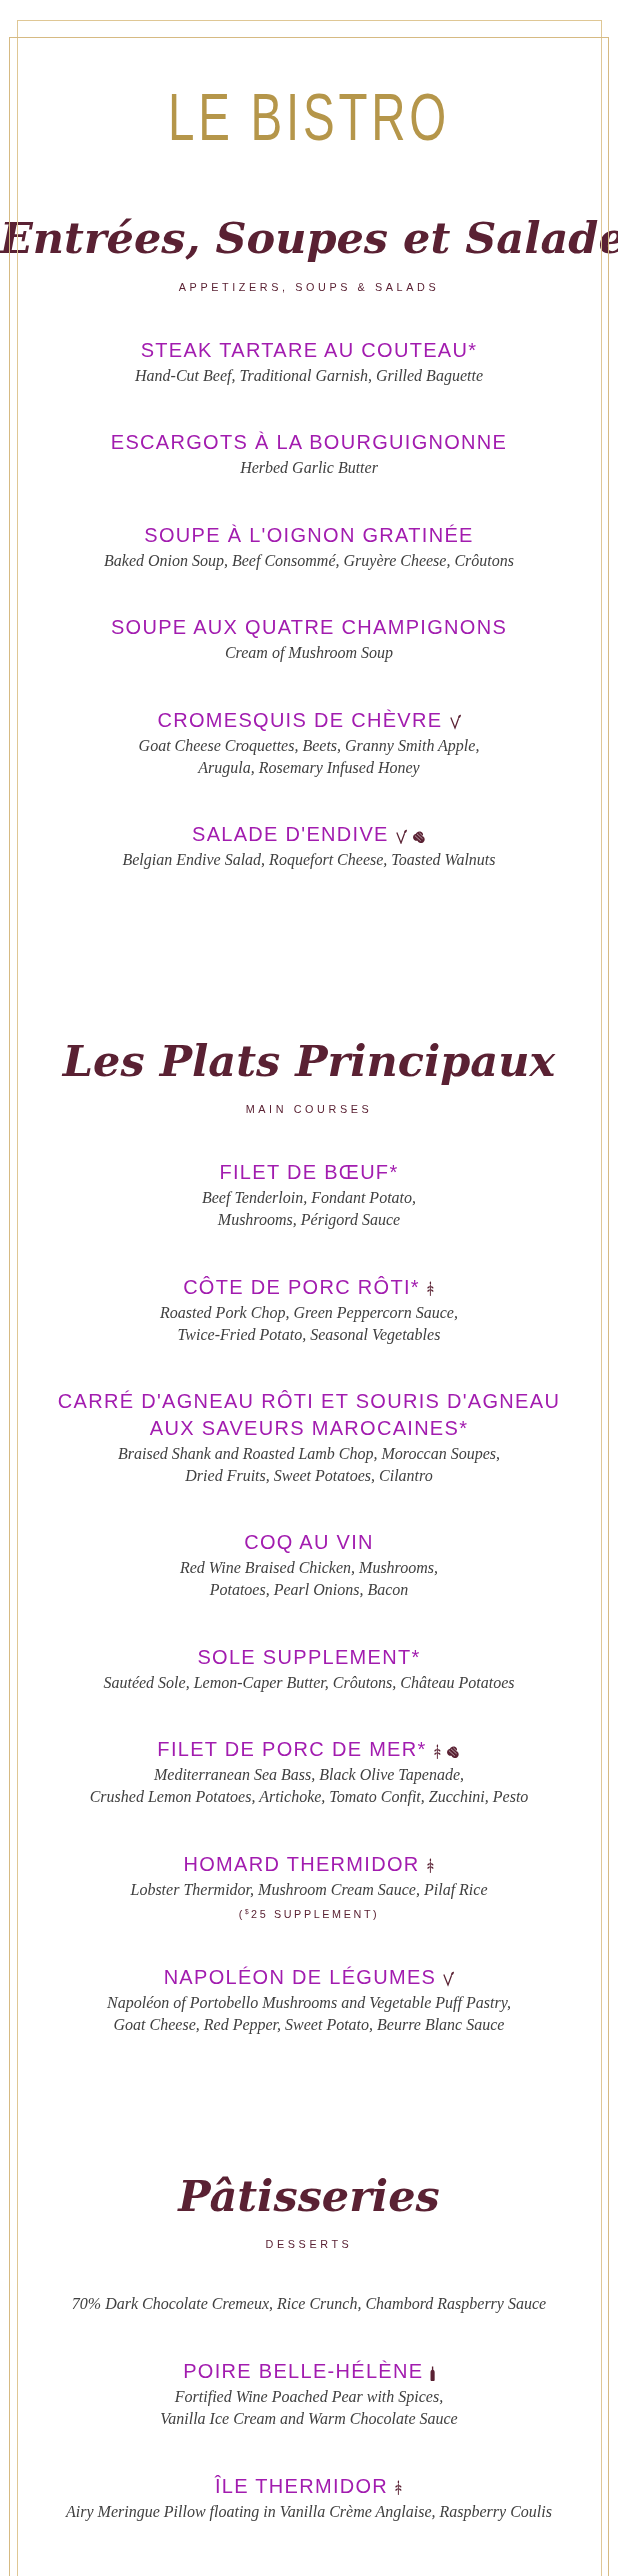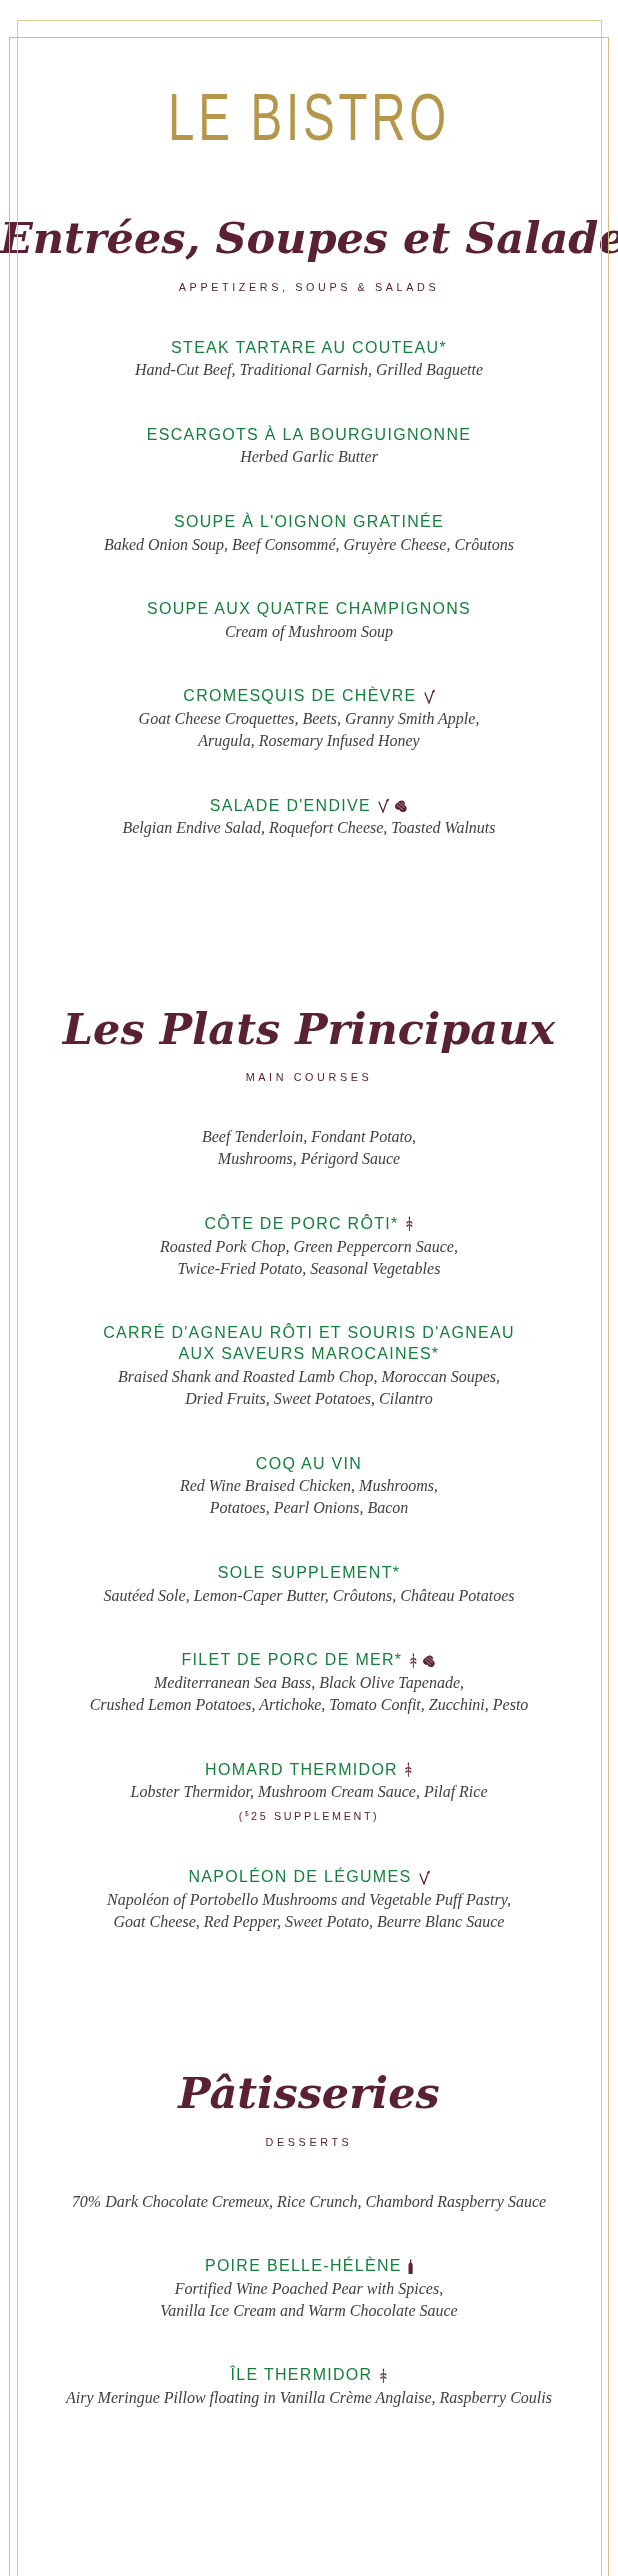--- a/index.html
+++ b/index.html
@@ -19,21 +19,21 @@
   }
   .script{
     font-family:"DejaVu Serif",serif;font-style:italic;font-weight:700;
     font-size:43px;line-height:1.3;margin:0;color:#5a2133;white-space:nowrap;
   }
   .sec-appetizers .script{margin-top:58px;}
   .sec-main .script{margin-top:164px;}
   .sec-desserts .script{margin-top:135px;}
   .subtitle{font-size:10.8px;letter-spacing:3.6px;margin-top:13.4px;color:#5a2133;}
   .item{margin-top:44px;}
-  .item-name{font-size:16px;letter-spacing:1.3px;line-height:1.32;color:#15803d;}
+  .item-name{font-size:20px;letter-spacing:1.3px;line-height:1.32;color:#a21caf;}
   .nm-row{white-space:nowrap;}
   .item-desc{
     font-family:Liberation Serif, serif;font-style:italic;
     font-size:16px;line-height:1.22;margin-top:2.6px;color:#404040;white-space:nowrap;
   }
   .item-note{font-size:10.8px;letter-spacing:2.6px;margin-top:8.2px;}
   .item-note sup,.cover sup{font-size:.6em;vertical-align:.55em;}
   .mi{display:inline-block;margin-left:6.2px;}
   .mi + .mi{margin-left:3.6px;}
   .mi svg{display:inline-block;vertical-align:-3.1px;}
@@ -98,20 +98,23 @@
           <div class="item-desc">Belgian Endive Salad, Roquefort Cheese, Toasted Walnuts</div>
         </div>
       </div>
   </section>
 
   <section class="sec-main">
     <h2 class="script">Les Plats Principaux</h2>
     <div class="subtitle">MAIN COURSES</div>
     <div class="items">
         <div class="item">
+          <div class="item-name">
+            <div class="nm-row"><span>FILET DE BŒUF*</span></div>
+          </div>
           <div class="item-desc">Beef Tenderloin, Fondant Potato,</div>
           <div class="item-desc">Mushrooms, Périgord Sauce</div>
         </div>
         <div class="item">
           <div class="item-name">
             <div class="nm-row"><span>CÔTE DE PORC RÔTI*</span><span class="mi"><svg width="8.8" height="15.5" viewBox="0 0 16 28">
                   <path d="M8 7 L8 27" stroke="#5a2133" stroke-width="1.7" fill="none"></path>
                   <path d="M8 0.5 C9.7 2.4 9.7 5.2 8 7 C6.3 5.2 6.3 2.4 8 0.5 Z" fill="#5a2133"></path>
                   <path d="M7.3 9.5 C4.6 8.9 2.6 10.4 2.2 13.2 C5 13.8 7 12.2 7.3 9.5 Z" fill="#5a2133"></path>
                   <path d="M8.7 9.5 C11.4 8.9 13.4 10.4 13.8 13.2 C11 13.8 9 12.2 8.7 9.5 Z" fill="#5a2133"></path>

